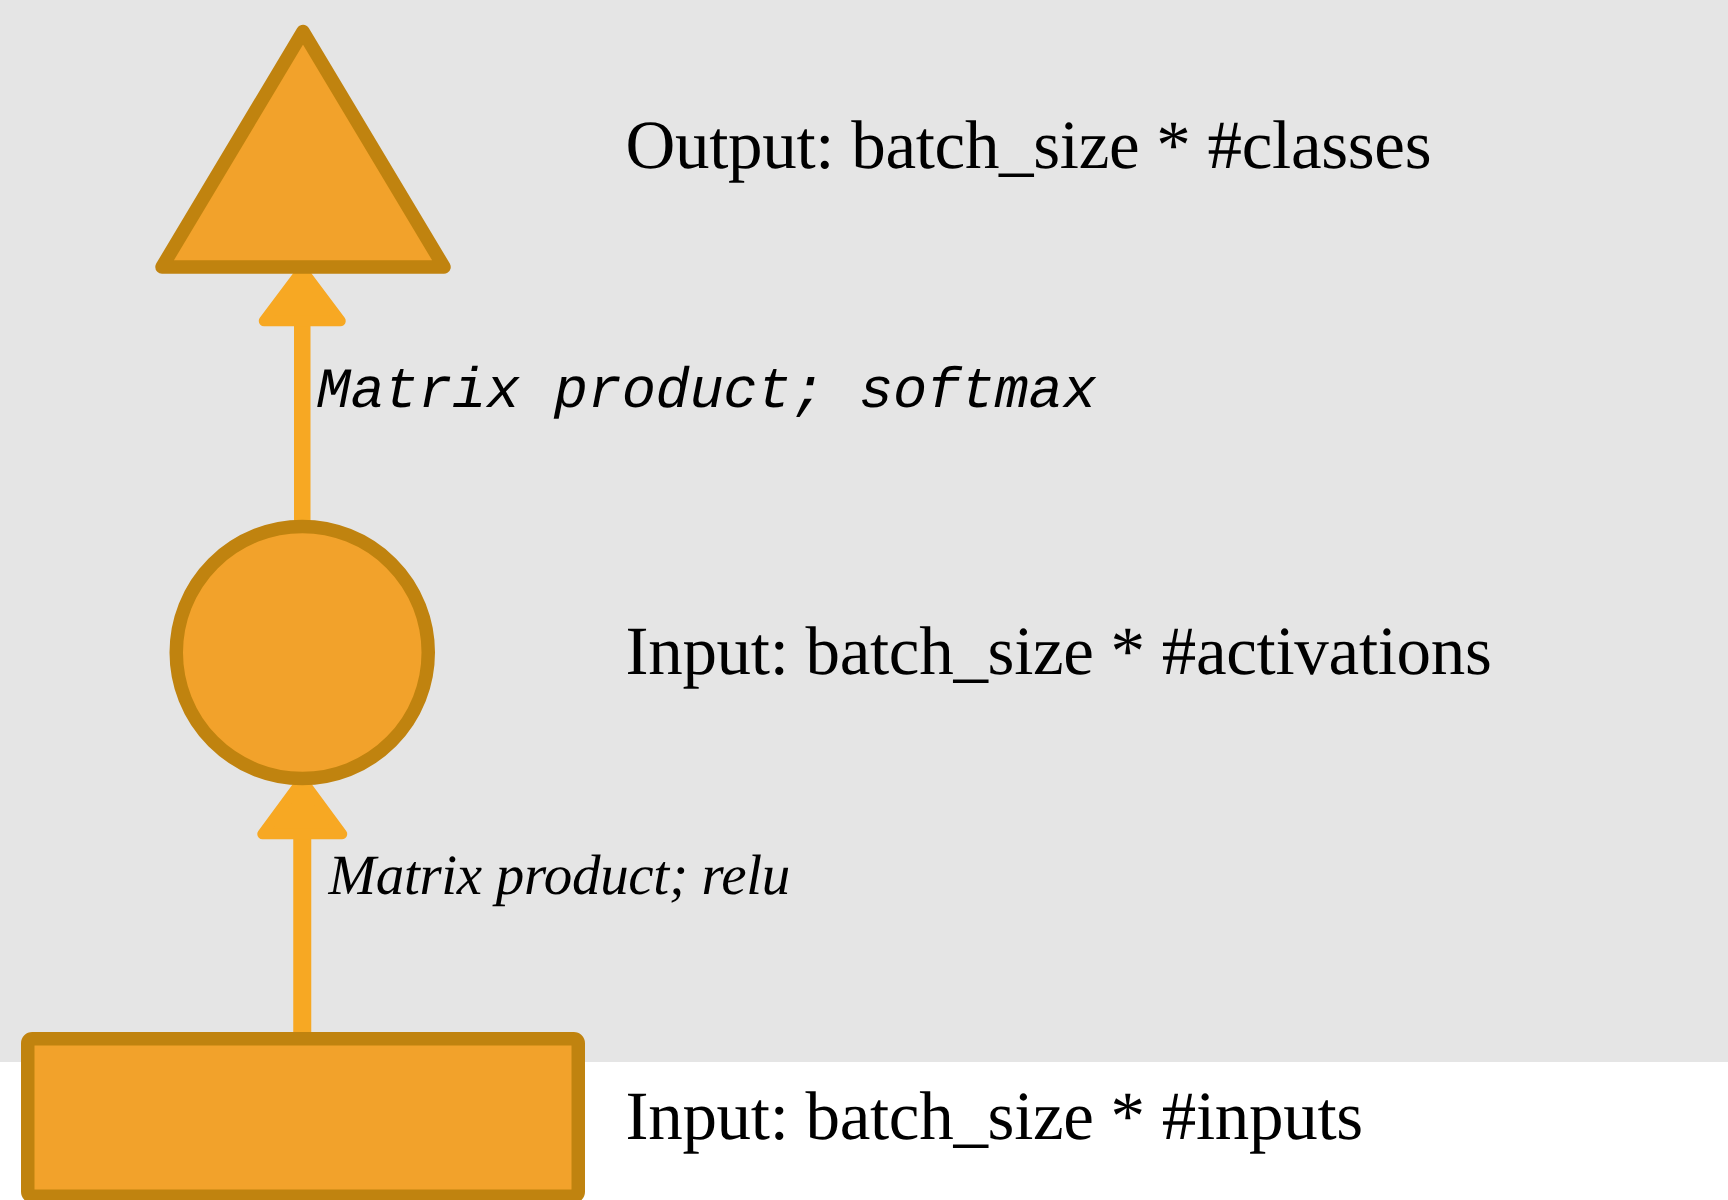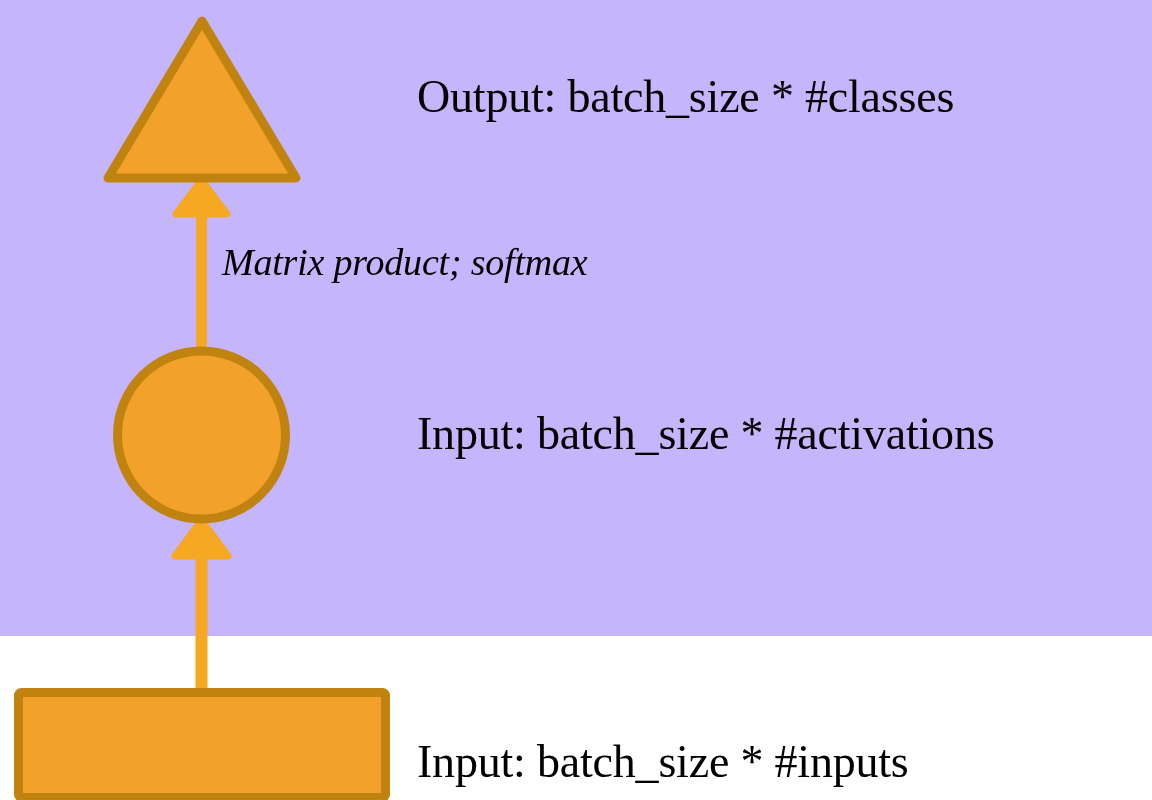--- a/index.html
+++ b/index.html
@@ -10,22 +10,22 @@
   }
   body {
     width: 1152px;
     height: 800px;
     overflow: hidden;
     font-family: "Liberation Serif", "DejaVu Serif", serif;
   }
   #canvas {
     position: relative;
     width: 1152px;
-    height: 636px;
-    background: #c4b5fd;
+    height: 708px;
+    background: #e5e5e5;
   }
   #diagram-svg {
     position: absolute;
     left: 0;
     top: 0;
     width: 1152px;
     height: 800px;
   }
   .label {
     position: absolute;
@@ -40,22 +40,22 @@
     font-weight: normal;
   }
   .label-edge {
     font-size: 38px;
     font-style: italic;
     font-weight: normal;
   }
   
   #label-output   { left: 417px; top: 74px; }
   #label-hidden   { left: 417px; top: 411px; }
-  #label-input    { left: 417px; top: 721px; margin-top: 18px; }
-  #label-softmax  { left: 222px; top: 243px; }
+  #label-input    { left: 417px; top: 721px; }
+  #label-softmax  { left: 211px; top: 243px; font-family: Liberation Mono, monospace; }
   #label-relu     { left: 219px; top: 565px; }
 </style>
 </head>
 <body>
 
 <div id="canvas">
 
   <svg id="diagram-svg" viewBox="0 0 1152 800" xmlns="http://www.w3.org/2000/svg">
 
     <g>
@@ -78,16 +78,17 @@
 
     <rect x="18.5" y="692.5" width="367" height="105" rx="3" ry="3" fill="#F2A22B" stroke="#C0830F" stroke-width="9"></rect>
   </svg>
 
   <div id="label-output" class="label label-node">Output: batch_size * #classes</div>
 
   <div id="label-softmax" class="label label-edge">Matrix product; softmax</div>
 
   <div id="label-hidden" class="label label-node">Input: batch_size * #activations</div>
 
+  <div id="label-relu" class="label label-edge">Matrix product; relu</div>
 
   <div id="label-input" class="label label-node">Input: batch_size * #inputs</div>
 
 </div>
 
 </body></html>

